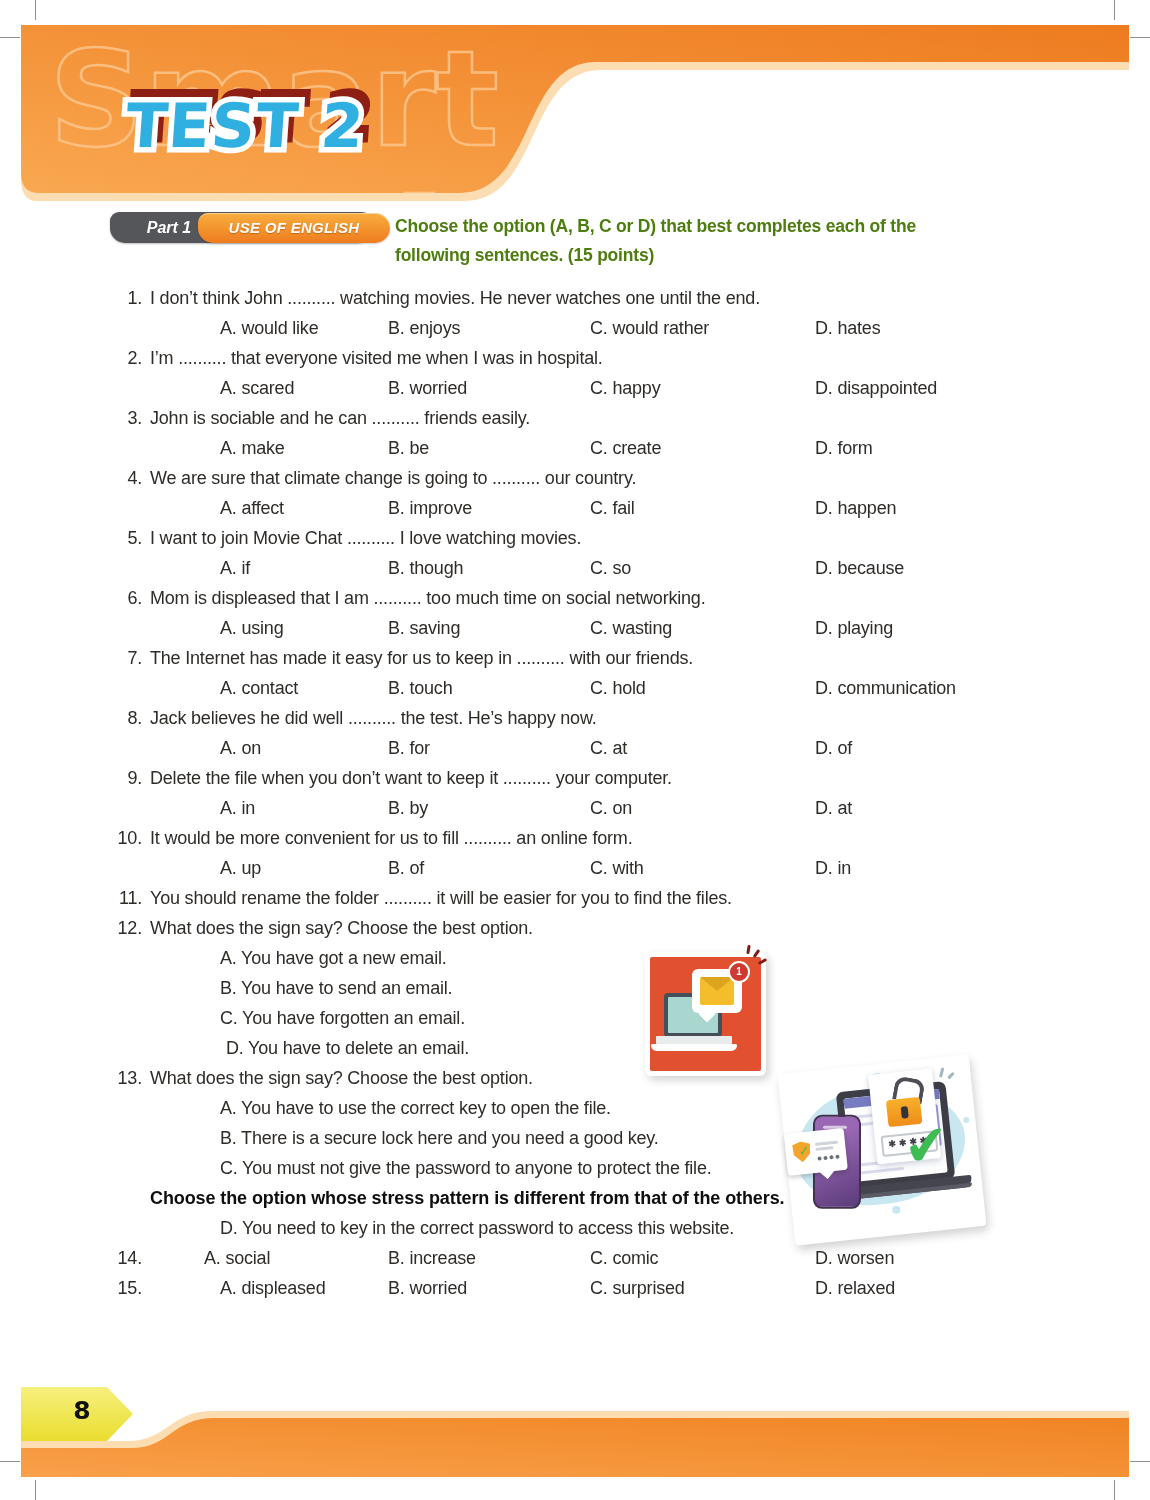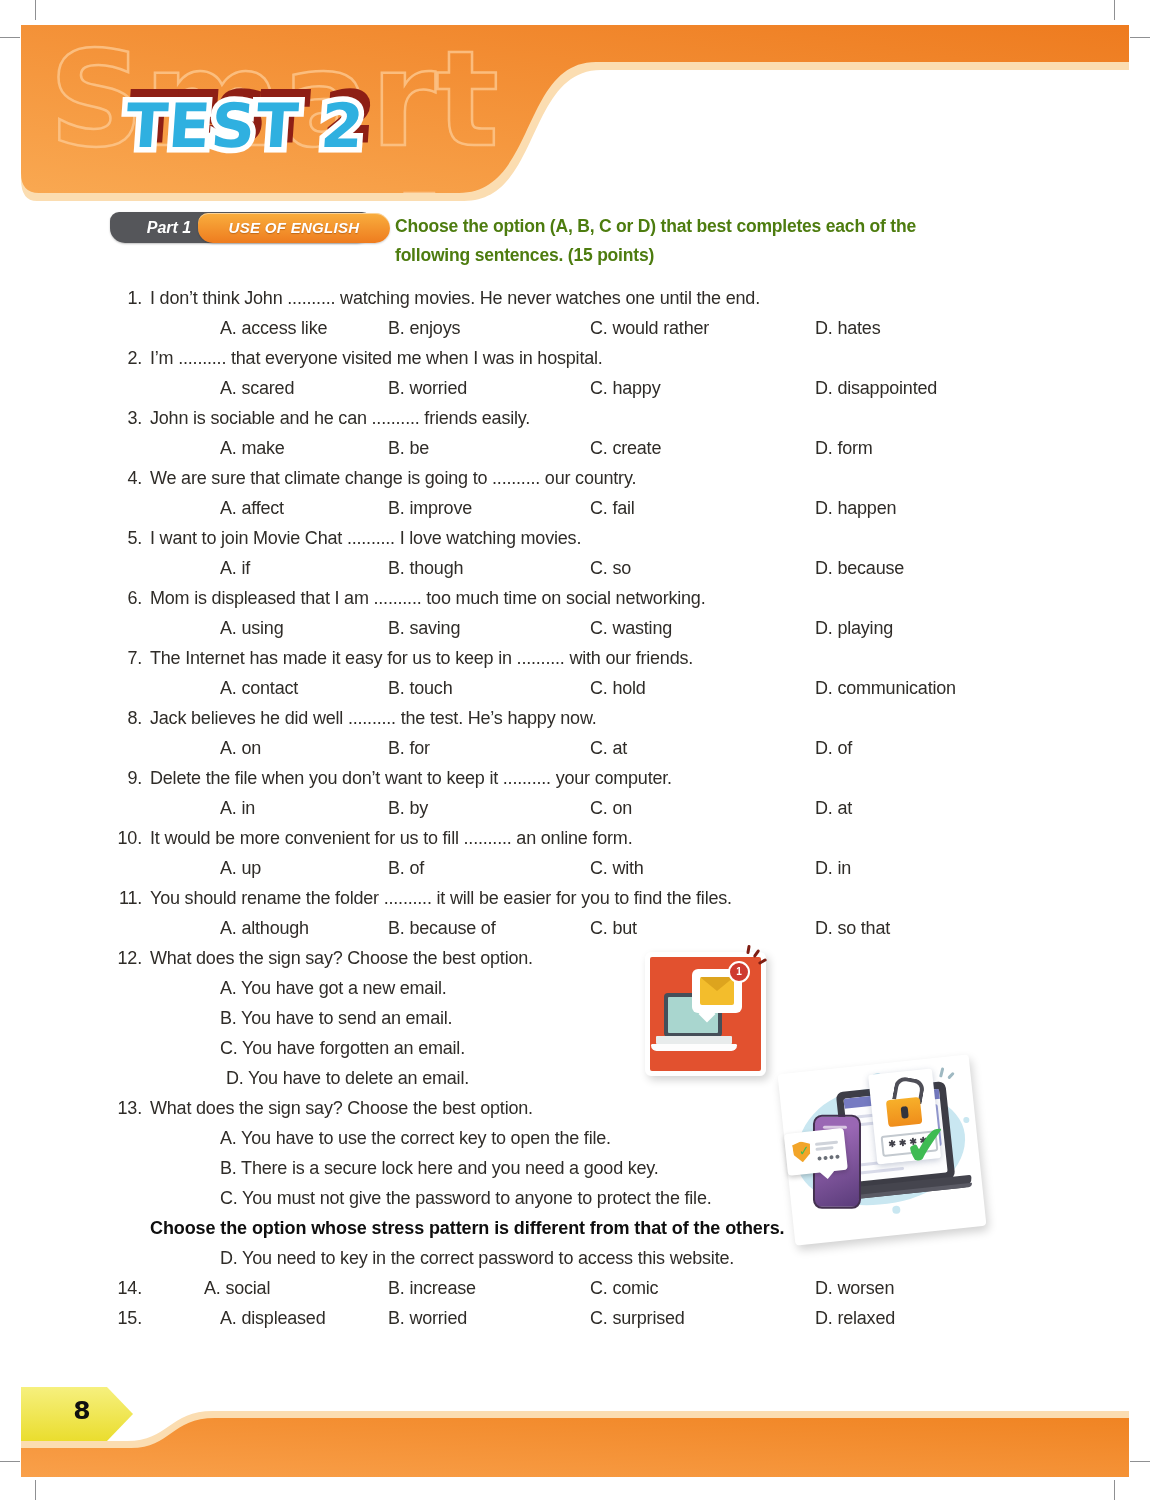--- a/index.html
+++ b/index.html
@@ -159,21 +159,21 @@
   <div class="use-pill">USE OF ENGLISH</div>
 
   <div class="instruction">Choose the option (A, B, C or D) that best completes each of the following sentences. (15 points)</div>
 
   <div class="qlist">
       <div class="line">
         <span class="qnum">1.</span>
         <span class="qtext">I don’t think John .......... watching movies. He never watches one until the end.</span>
       </div>
       <div class="line">
-        <span class="opt" style="left: 220px;">A. access like</span>
+        <span class="opt" style="left: 220px;">A. would like</span>
         <span class="opt" style="left: 388px;">B. enjoys</span>
         <span class="opt" style="left: 590px;">C. would rather</span>
         <span class="opt" style="left: 815px;">D. hates</span>
       </div>
       <div class="line">
         <span class="qnum">2.</span>
         <span class="qtext">I’m .......... that everyone visited me when I was in hospital.</span>
       </div>
       <div class="line">
         <span class="opt" style="left: 220px;">A. scared</span>
@@ -257,26 +257,20 @@
       </div>
       <div class="line">
         <span class="opt" style="left: 220px;">A. up</span>
         <span class="opt" style="left: 388px;">B. of</span>
         <span class="opt" style="left: 590px;">C. with</span>
         <span class="opt" style="left: 815px;">D. in</span>
       </div>
       <div class="line">
         <span class="qnum">11.</span>
         <span class="qtext">You should rename the folder .......... it will be easier for you to find the files.</span>
-      </div>
-      <div class="line">
-        <span class="opt" style="left: 220px;">A. although</span>
-        <span class="opt" style="left: 388px;">B. because of</span>
-        <span class="opt" style="left: 590px;">C. but</span>
-        <span class="opt" style="left: 815px;">D. so that</span>
       </div>
       <div class="line">
         <span class="qnum">12.</span>
         <span class="qtext">What does the sign say? Choose the best option.</span>
       </div>
       <div class="line">
         <span class="opt" style="left: 220px;">A. You have got a new email.</span>
       </div>
       <div class="line">
         <span class="opt" style="left: 220px;">B. You have to send an email.</span>

